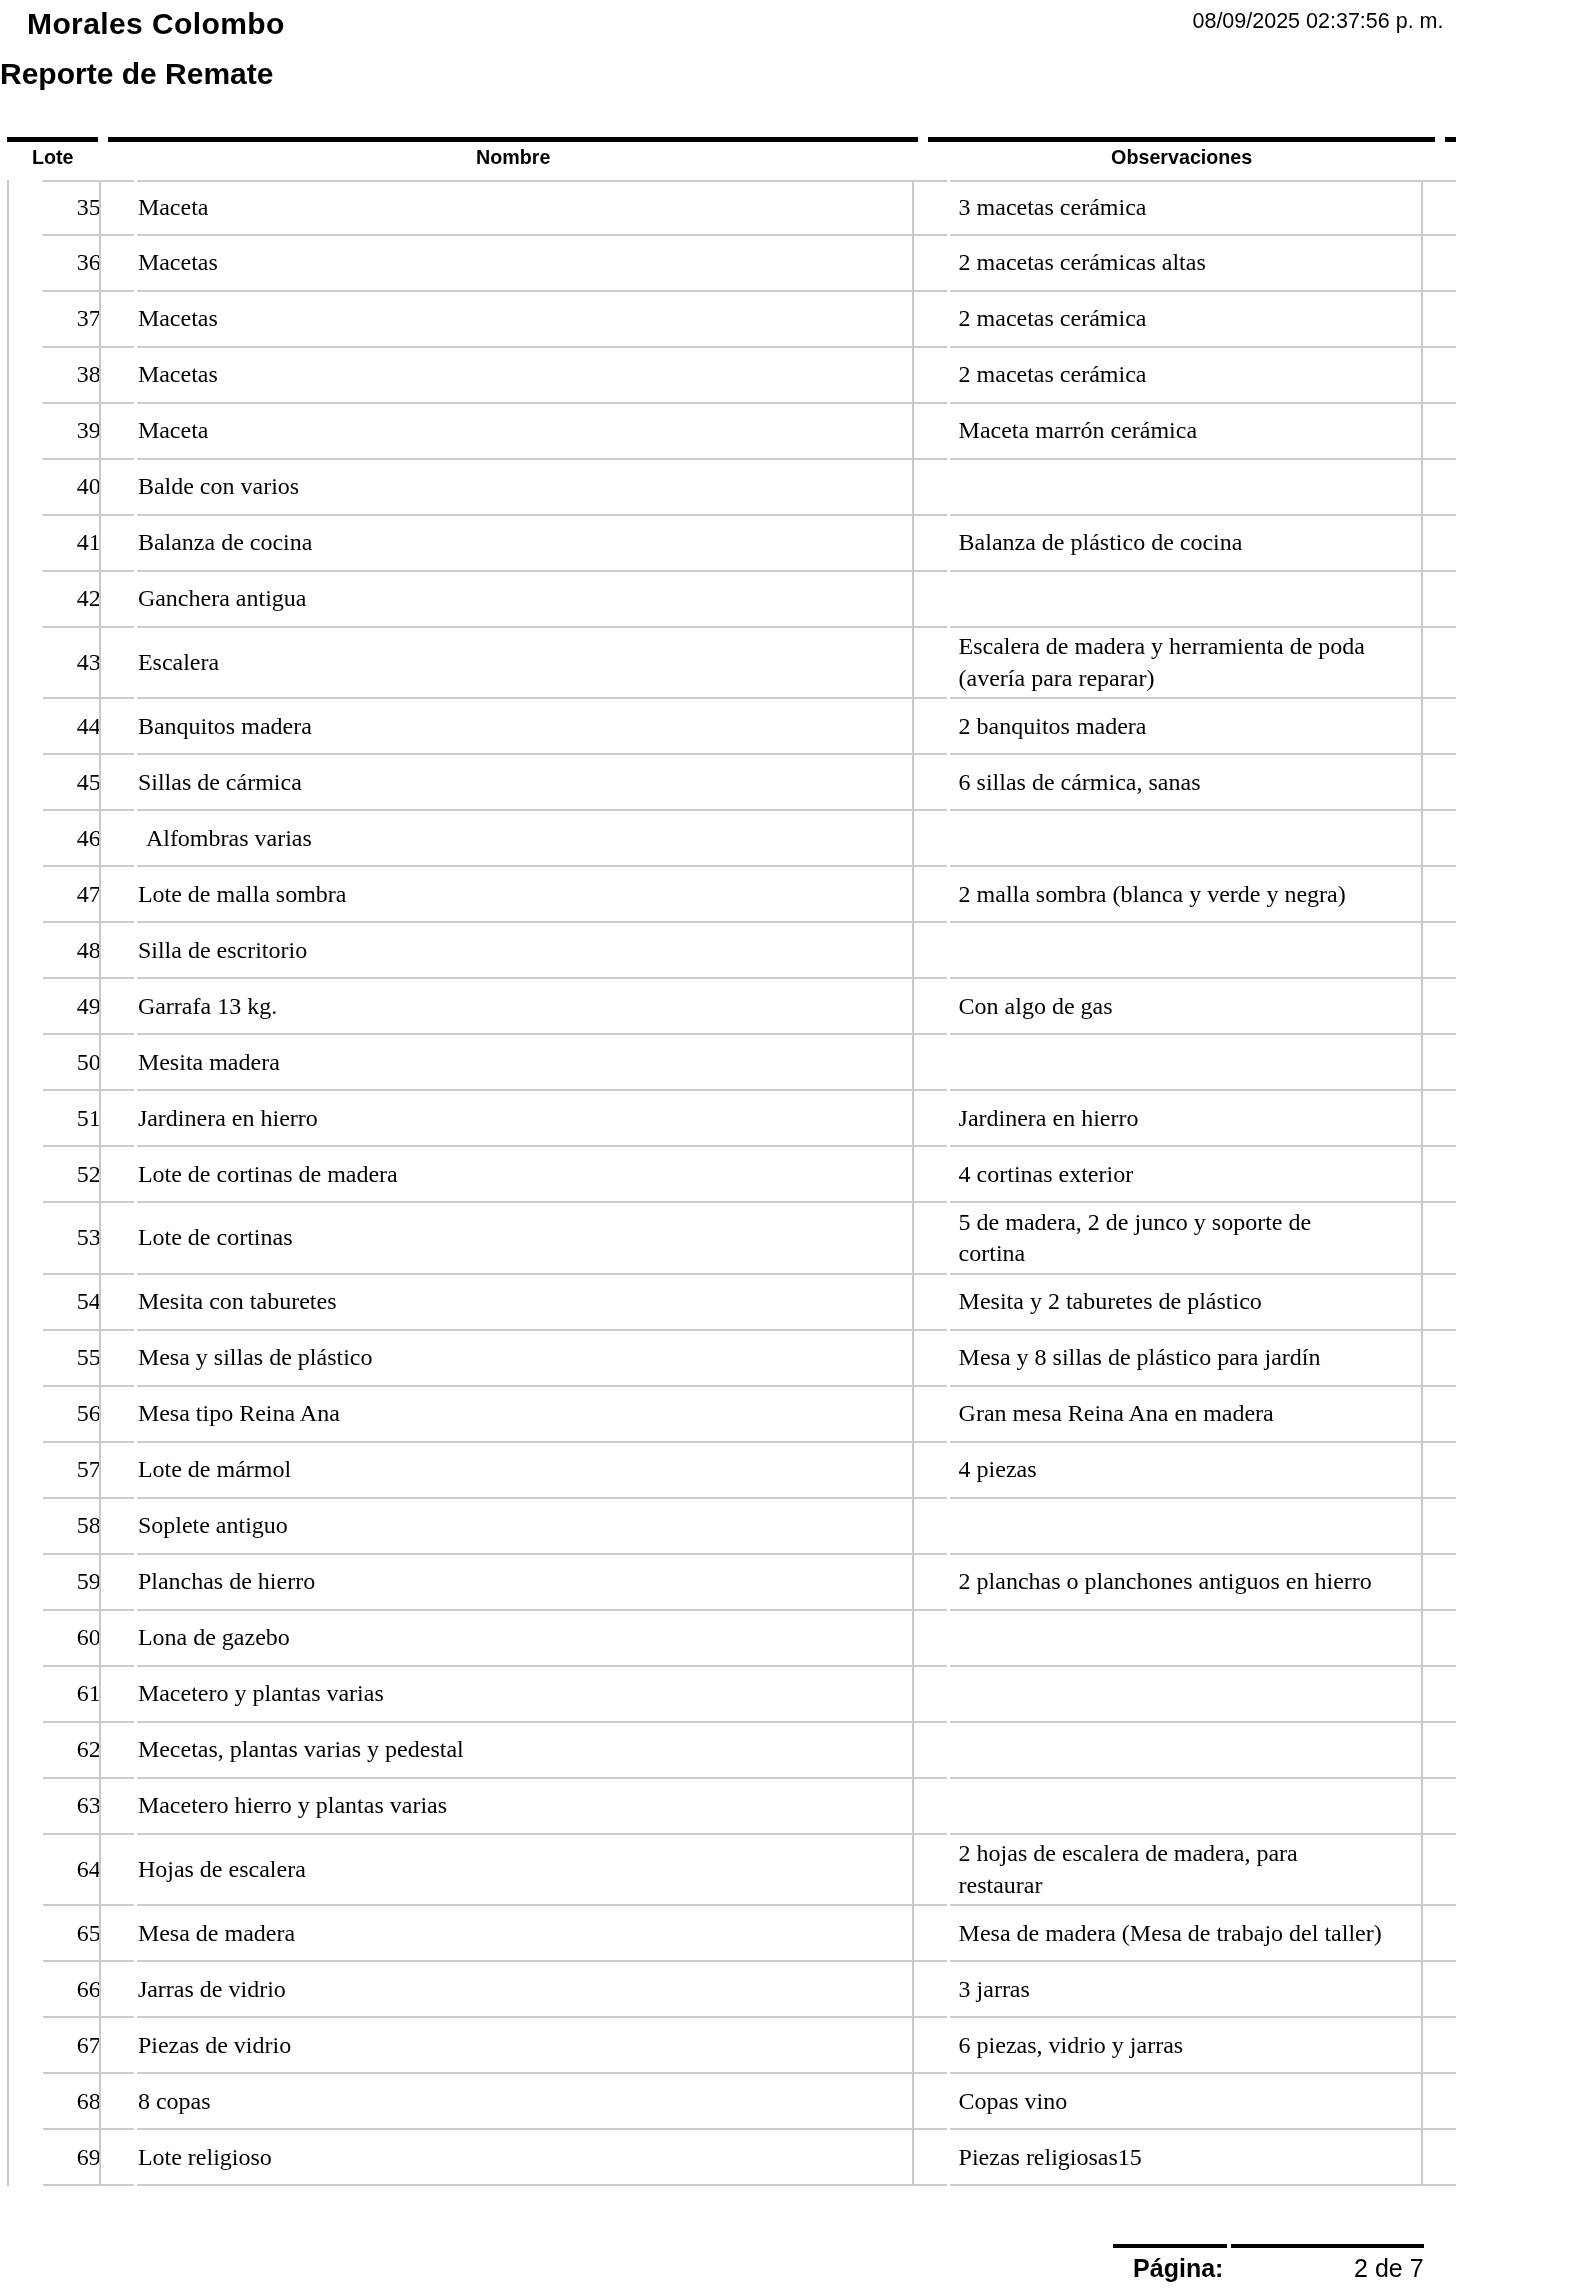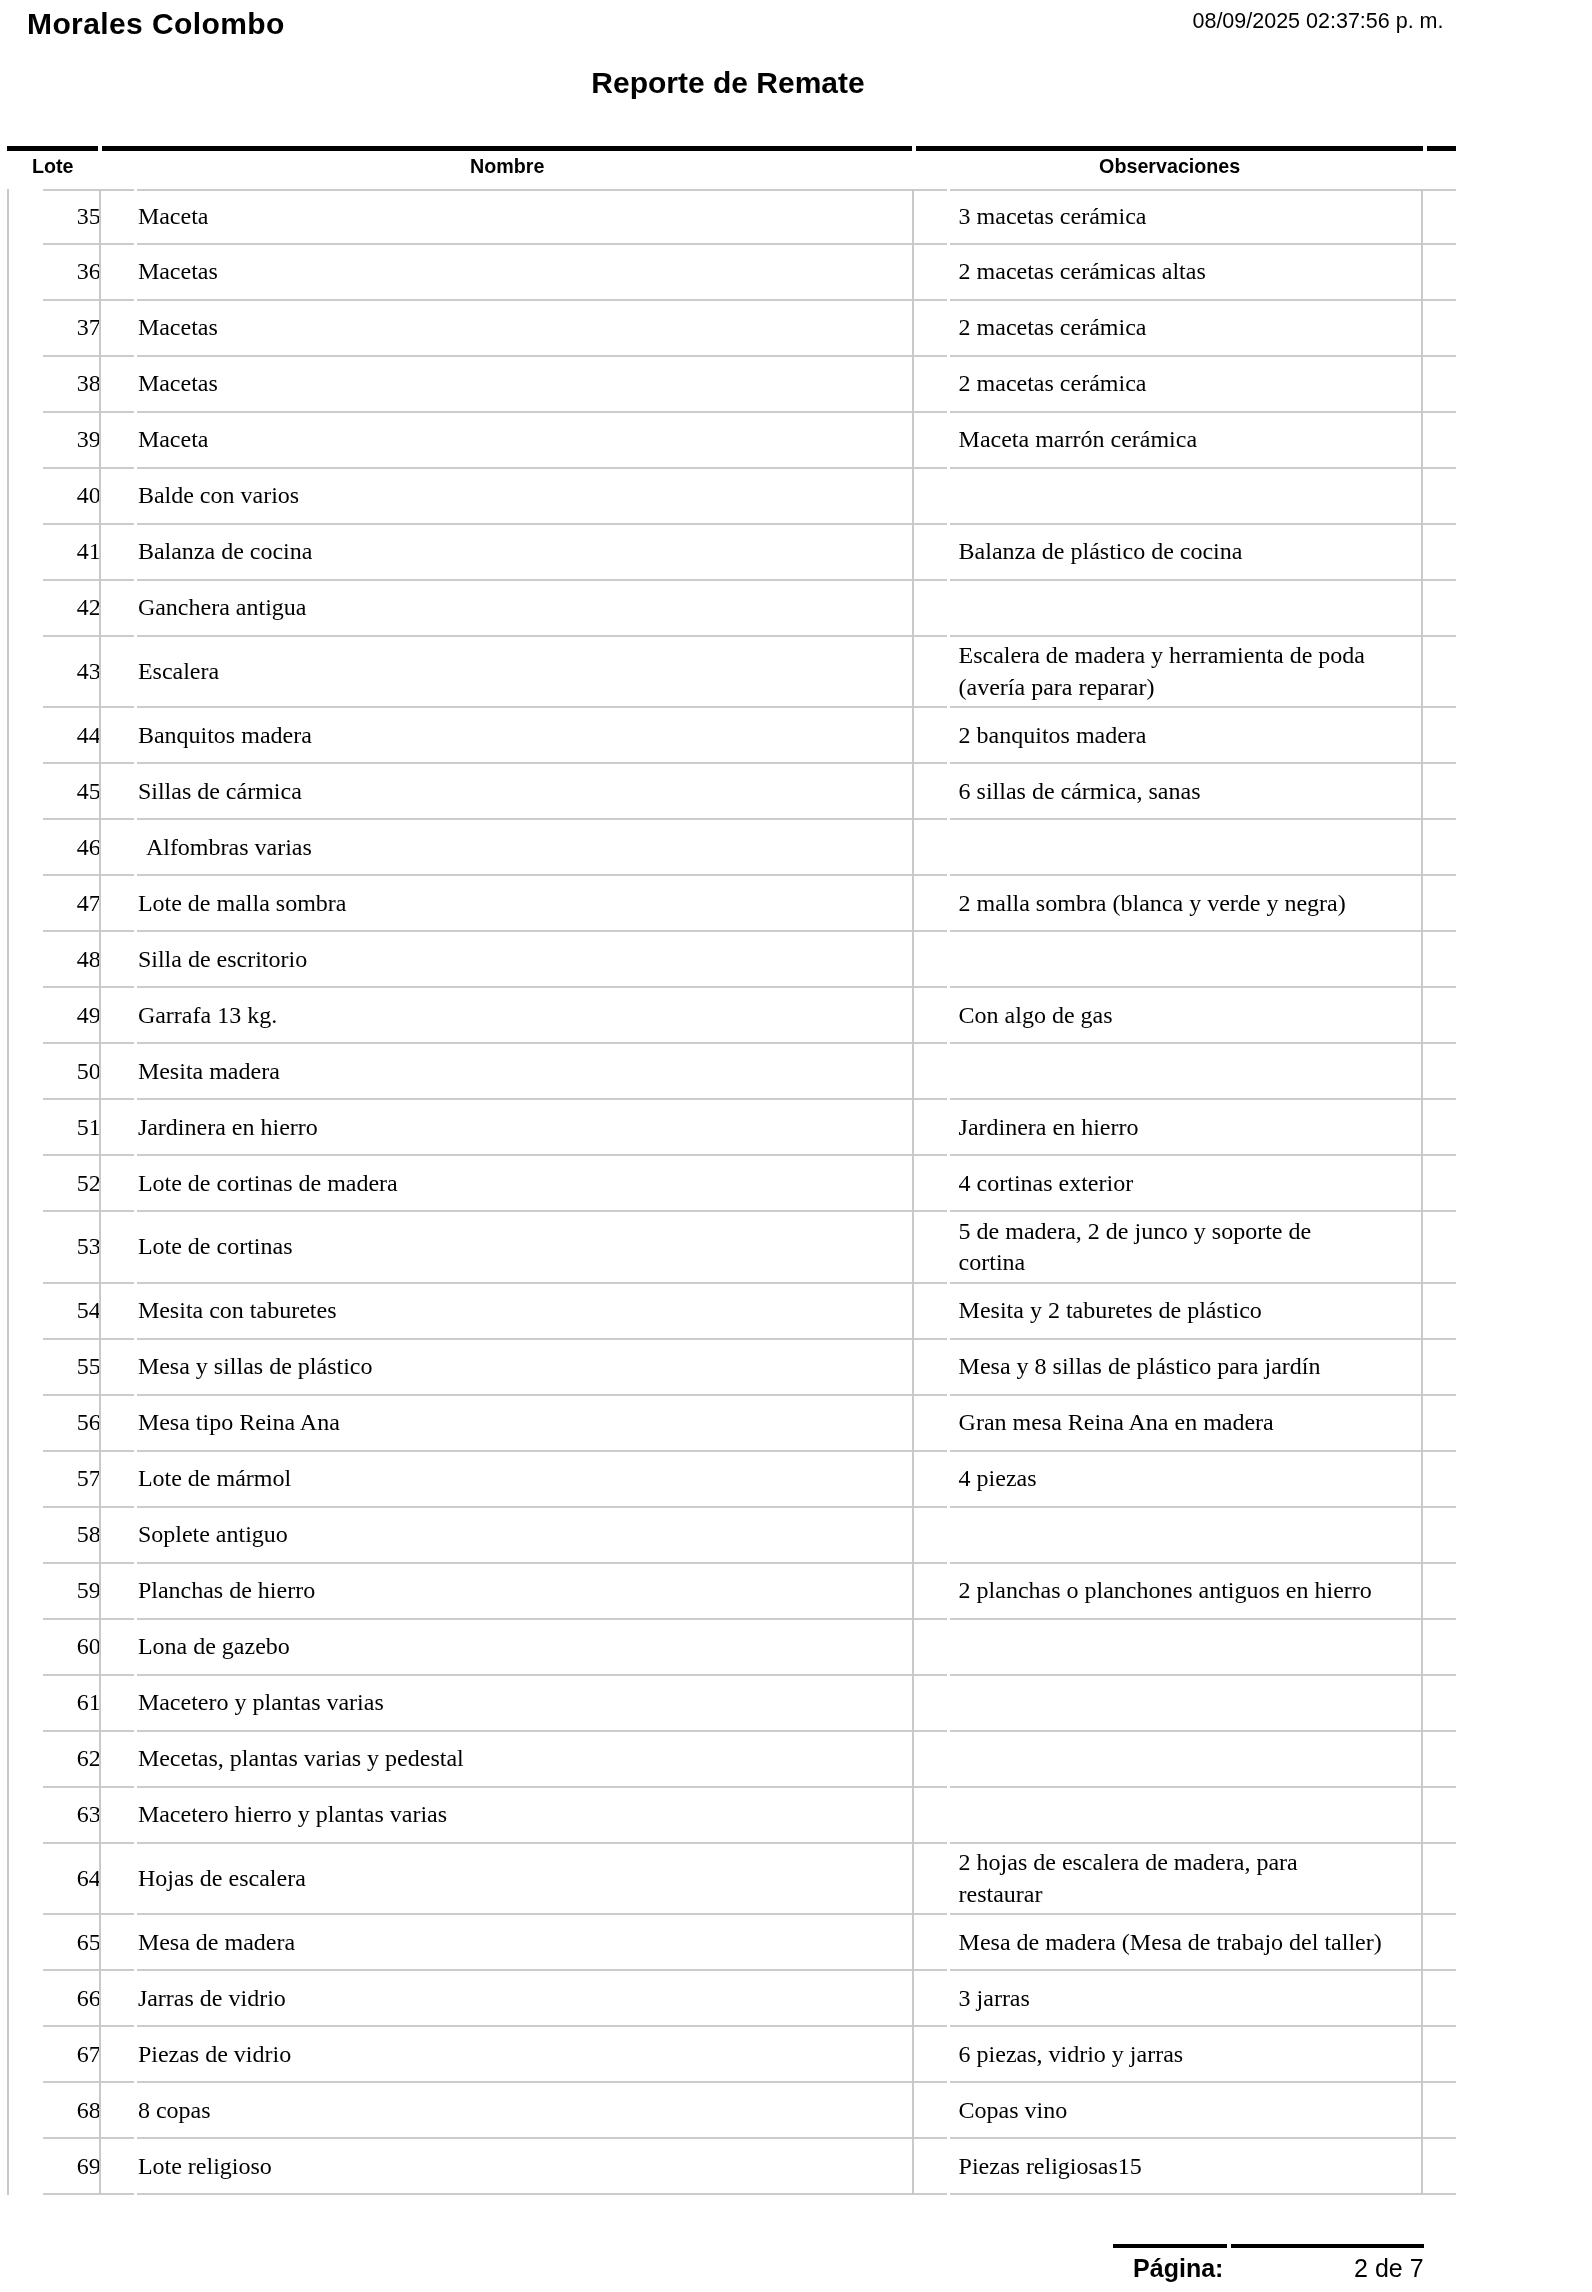--- a/index.html
+++ b/index.html
@@ -26,36 +26,36 @@
     line-height:1.15;
     letter-spacing:0.4px;
   }
   .datetime{
     font-family:"Liberation Sans", sans-serif;
     font-size:21.5px;
     line-height:1.2;
     padding-top:1.8px;
   }
   .title{
-    margin-top:23px;
-    text-align:center;
+    margin-top:14px;
+    text-align:left;
     font-family:"Liberation Sans", sans-serif;
     font-weight:700;
     font-size:30px;
     line-height:1.2;
   }
   
   .tbl{
     margin:45px 0 0 7.2px;
     width:1565px;
   }
   .thead{
     display:grid;
     grid-template-columns:91px 810px 507px 149px;
-    column-gap:4px;
+    column-gap:10px;
   }
   .th{
     border-top:5.4px solid #000;
     padding:4.5px 0 9.9px 0;
     font-family:"Liberation Sans", sans-serif;
     font-weight:700;
     font-size:19.7px;
     line-height:1.2;
     text-align:center;
   }

